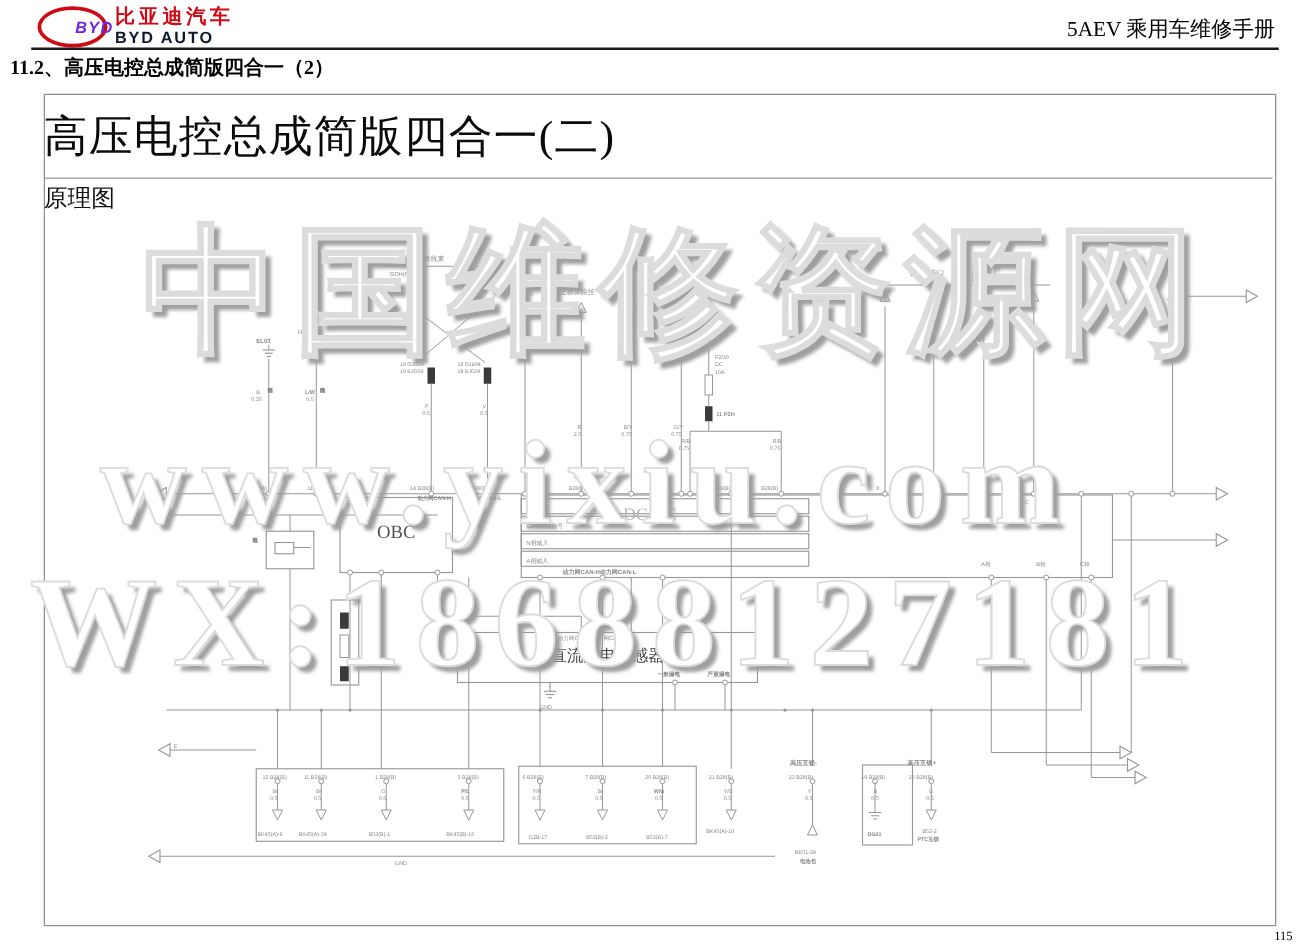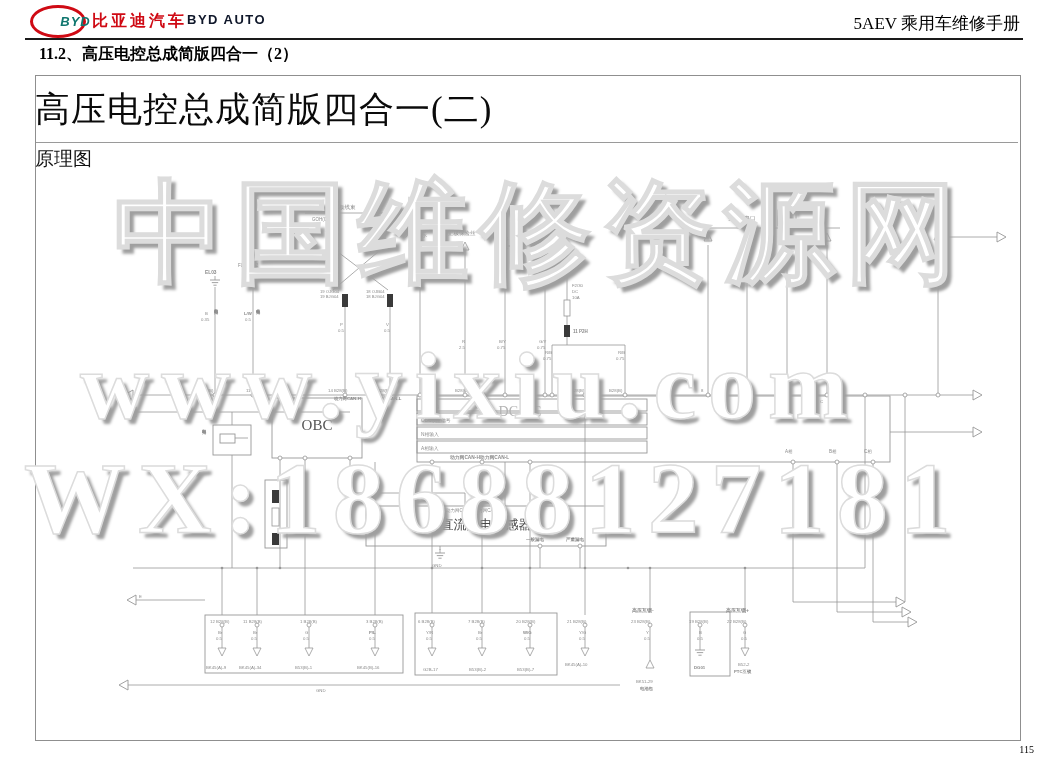--- a/index.html
+++ b/index.html
@@ -5,27 +5,27 @@
   html,body{margin:0;padding:0;}
   body{
     width:1048px;height:761px;position:relative;background:#fff;overflow:hidden;
     font-family:"Liberation Sans",sans-serif;
   }
   
   .hdr-rule{position:absolute;left:25px;top:38px;width:998px;border-top:2px solid #1a1a1a;}
   .logo{position:absolute;left:30px;top:5px;display:flex;align-items:center;gap:6px;}
   .badge{width:50px;height:27px;border:3px solid #cf0a14;border-radius:50%;
          display:flex;align-items:center;justify-content:center;}
-  .badge span{color:#0f766e;font-weight:bold;font-style:italic;font-size:13px;letter-spacing:1px;margin-left:35px;}
-  .logo-txt{display:flex;line-height:1.05;}
+  .badge span{color:#6d28d9;font-weight:bold;font-style:italic;font-size:13px;letter-spacing:1px;margin-left:35px;}
+  .logo-txt{display:flex;flex-direction:column;line-height:1.05;}
   .logo-cn{color:#cf0a14;font-weight:bold;font-size:16px;letter-spacing:3px;}
   .logo-en{color:#0f172a;font-weight:bold;font-size:13px;letter-spacing:1.5px;}
   .manual{position:absolute;right:28px;top:12px;font-family:"Liberation Serif",serif;
           font-size:17px;color:#000;margin-left:40px;}
-  .section{position:absolute;left:39px;top:44px;font-family:"Liberation Serif",serif;
+  .section{position:absolute;left:8px;top:44px;font-family:"Liberation Serif",serif;
            font-weight:bold;font-size:16px;color:#000;}
   
   .frame{position:absolute;left:35px;top:75px;width:984px;height:664px;border:1px solid #8f8f8f;}
   .dtitle{position:absolute;left:35px;top:86px;width:932px;
           font-family:"Liberation Serif",serif;font-size:35px;color:#0a0a0a;letter-spacing:1px;z-index:3;}
   .divider{position:absolute;left:36px;top:142px;width:982px;border-top:1px solid #9a9a9a;}
   .dsub{position:absolute;left:35px;top:146px;width:984px;text-align:left;
         font-family:"Liberation Serif",serif;font-size:19px;color:#111;z-index:3;}
   
   .wm{position:absolute;white-space:nowrap;color:#ffffff;font-weight:bold;

